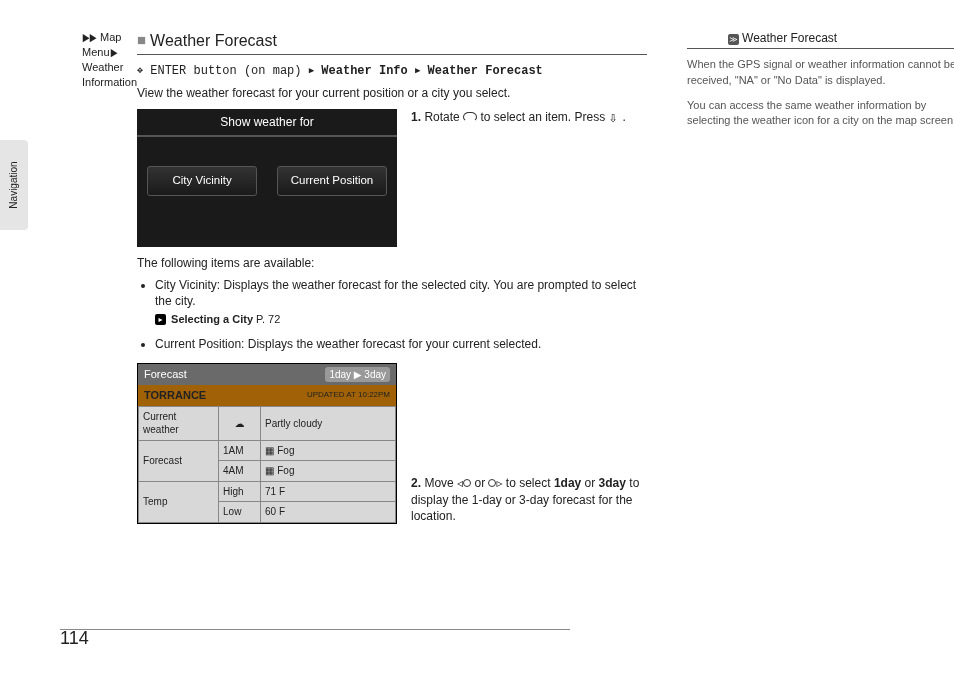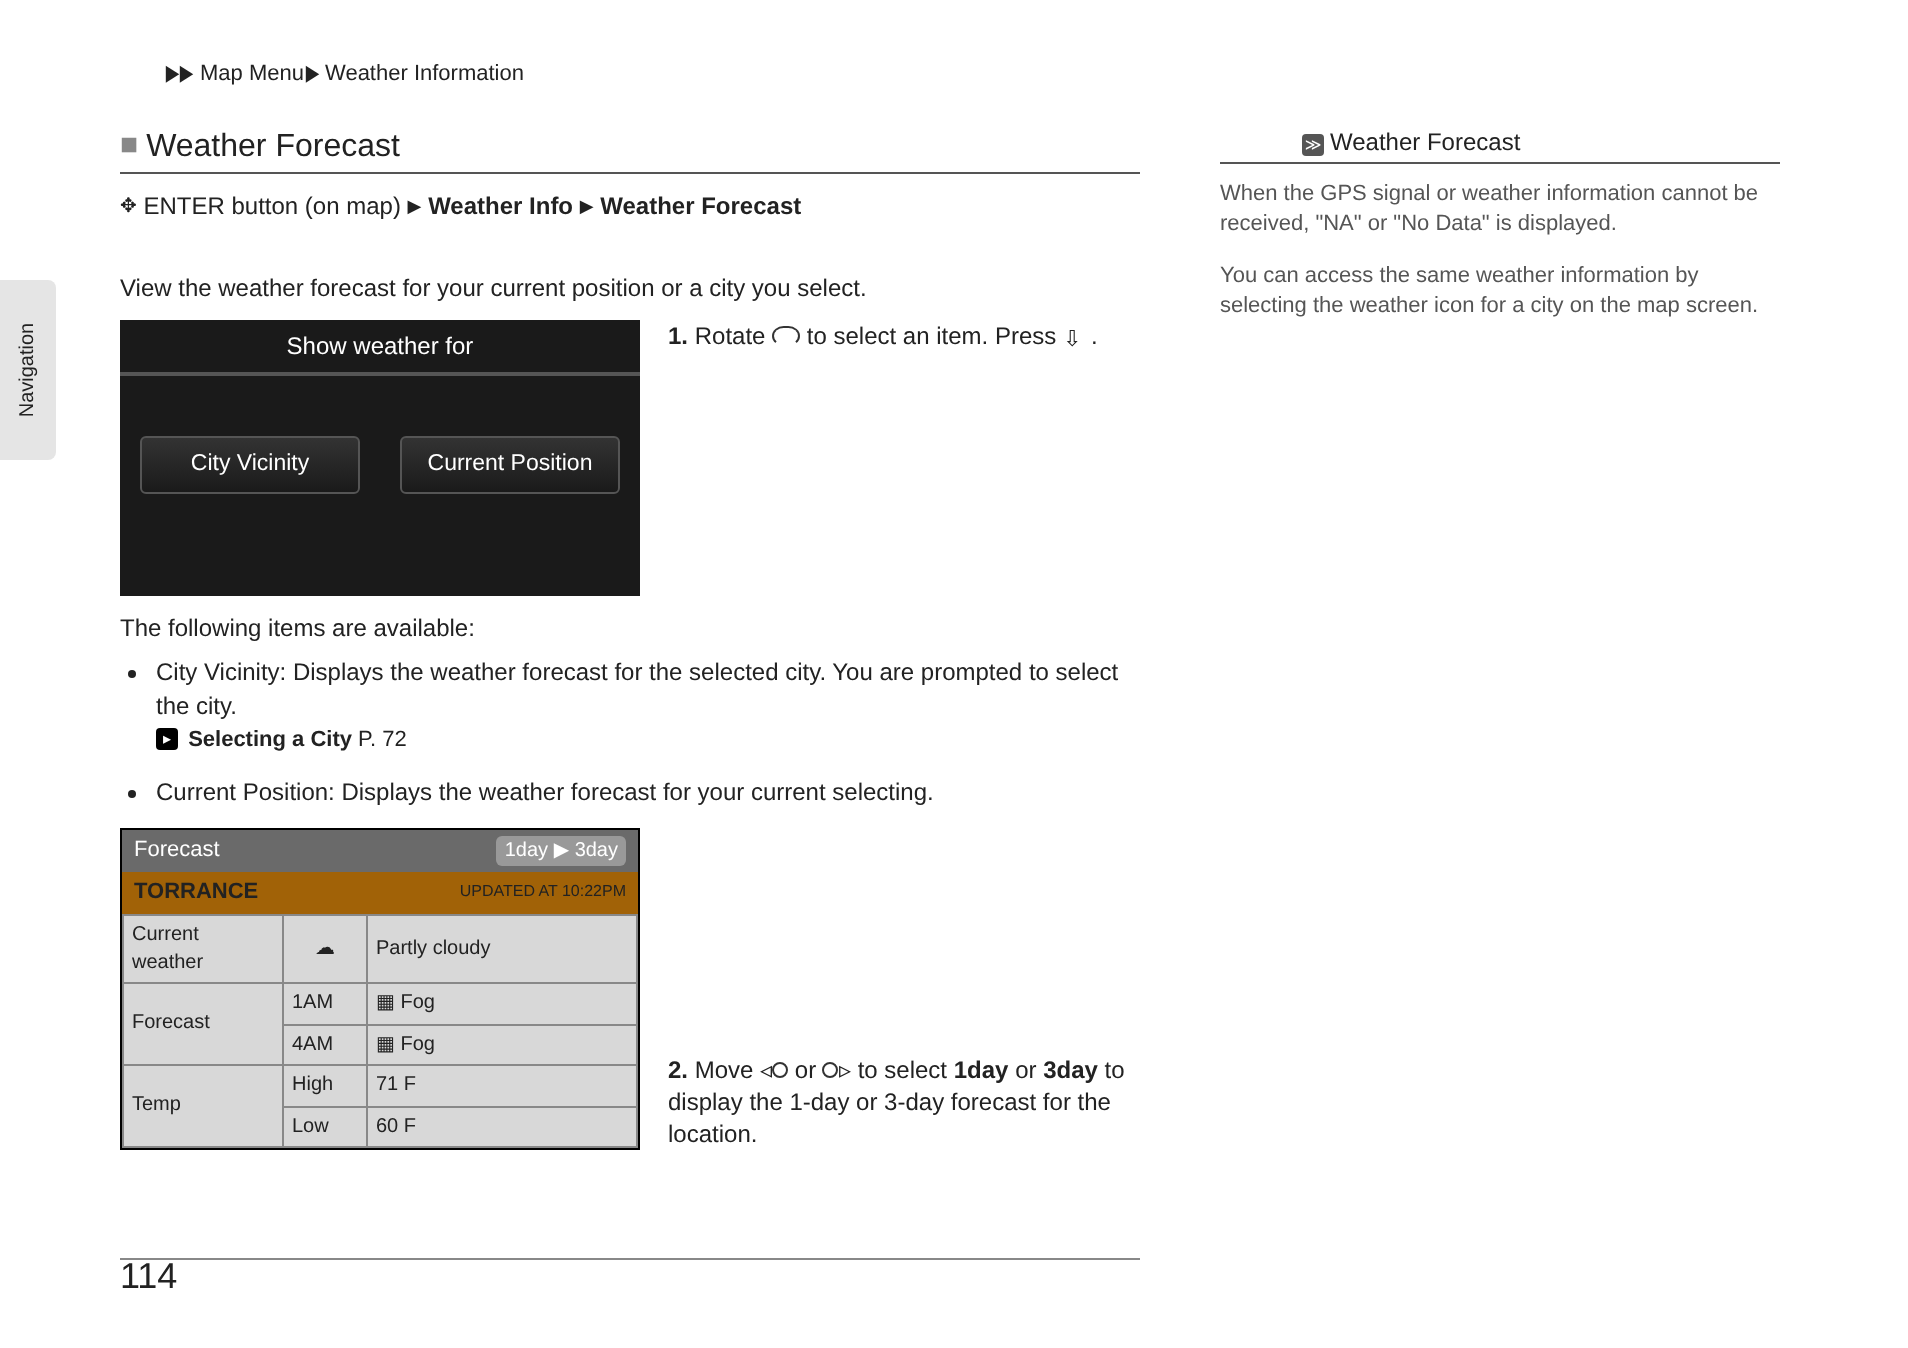--- a/index.html
+++ b/index.html
@@ -9,21 +9,21 @@
     color: #222;
     background: #fff;
     width: 954px;
     height: 674px;
     position: relative;
     line-height: 1.35;
   }
   .page {
     padding: 30px 60px 0 60px;
     display: flex;
-    flex-direction: column;
+    flex-direction: row;
     height: 100%;
   }
   .breadcrumb {
     font-size: 11px;
     margin-left: 22px;
     margin-bottom: 18px;
   }
   .breadcrumb .tri {
     display: inline-block;
     transform: scaleX(0.8);
@@ -67,21 +67,21 @@
     font-size: 16px;
     font-weight: 500;
   }
   .section-title .sq {
     color: #888;
     margin-right: 4px;
     font-size: 15px;
     position: relative;
     top: -1px;
   }
-  .path-line { margin-bottom: 24px; }
+  .path-line { margin-bottom: 6px; font-family: Liberation Mono, monospace; }
   .intro { margin-bottom: 8px; }
   .screenbox {
     background: #1a1a1a;
     color: #fff;
     font-size: 12px;
   }
   .sb1 { width: 260px; height: 138px; }
   .sb1-title {
     text-align: center;
     padding: 5px 0;
@@ -306,21 +306,21 @@
       <ul class="items">
         <li>
           <span style="font-weight:500">City Vicinity</span><span>: Displays the weather forecast for the selected city. You are prompted to select the city.</span>
           <div class="subref">
             <span class="ricon">▸</span>
             <span class="xref">Selecting a City</span>
             <span>P. 72</span>
           </div>
         </li>
         <li>
-          <span style="font-weight:500">Current Position</span><span>: Displays the weather forecast for your current selecting.</span>
+          <span style="font-weight:500">Current Position</span><span>: Displays the weather forecast for your current selected.</span>
         </li>
       </ul>
 
       <div class="step2row">
         <div class="sb2">
           <div class="sb2-header">
             <span>Forecast</span>
             <span class="tabs">
               <span>1day</span>
               <span style="color:#fff">▶</span>

